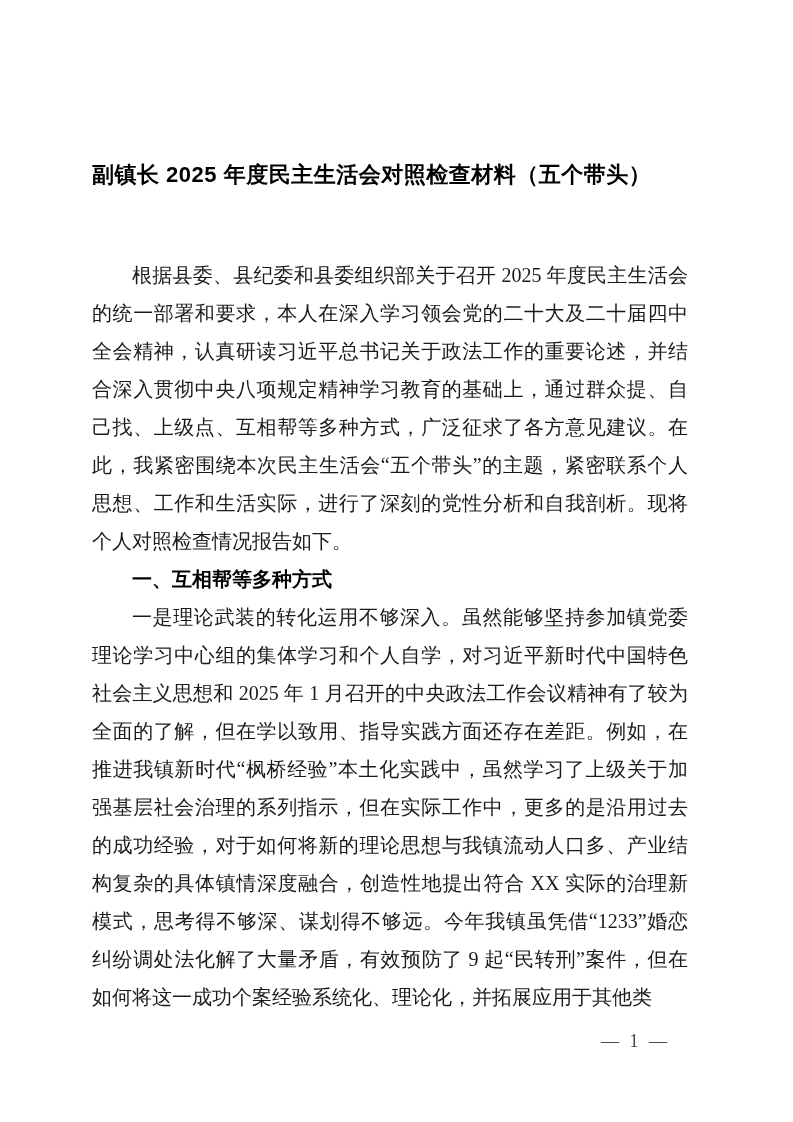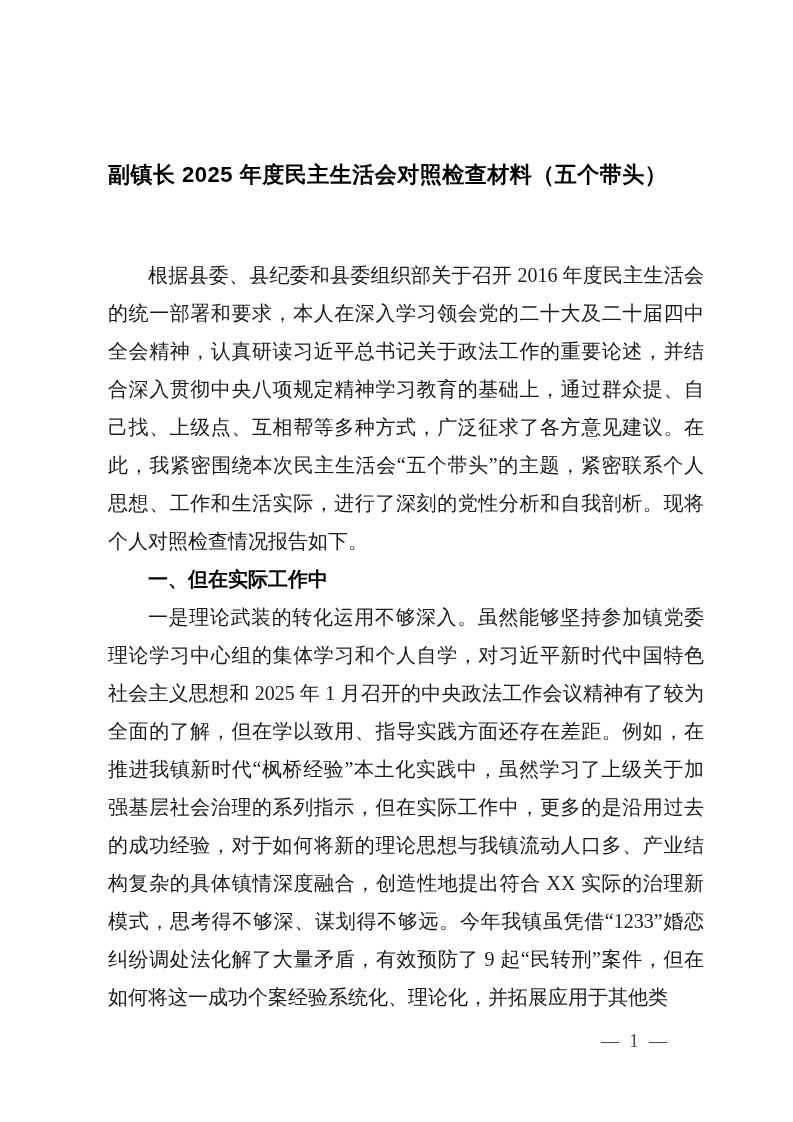--- a/index.html
+++ b/index.html
@@ -11,21 +11,21 @@
     position: relative;
     width: 793px;
     height: 1122px;
     background: #ffffff;
     color: #000000;
     font-family: "Liberation Serif", "DejaVu Serif", serif;
     overflow: hidden;
   }
   .content {
     position: absolute;
-    left: 108px;
+    left: 92px;
     top: 158px;
     width: 596px;
   }
   .doc-title {
     margin: 0 0 64px 0;
     font-family: "Liberation Sans", "DejaVu Sans", sans-serif;
     font-size: 22px;
     font-weight: 700;
     line-height: 34px;
     letter-spacing: 0.5px;
@@ -70,22 +70,22 @@
     white-space: nowrap;
   }
 </style>
 </head>
 <body>
 
 <div class="page">
   <div class="content">
     <h1 class="doc-title">副镇长 2025 年度民主生活会对照检查材料（五个带头）</h1>
 
-    <p class="body-para">根据县委、县纪委和县委组织部关于召开 2016 年度民主生活会的统一部署和要求，本人在深入学习领会党的二十大及二十届四中全会精神，认真研读习近平总书记关于政法工作的重要论述，并结合深入贯彻中央八项规定精神学习教育的基础上，通过群众提、自己找、上级点、互相帮等多种方式，广泛征求了各方意见建议。在此，我紧密围绕本次民主生活会“五个带头”的主题，紧密联系个人思想、工作和生活实际，进行了深刻的党性分析和自我剖析。现将个人对照检查情况报告如下。</p>
+    <p class="body-para">根据县委、县纪委和县委组织部关于召开 2025 年度民主生活会的统一部署和要求，本人在深入学习领会党的二十大及二十届四中全会精神，认真研读习近平总书记关于政法工作的重要论述，并结合深入贯彻中央八项规定精神学习教育的基础上，通过群众提、自己找、上级点、互相帮等多种方式，广泛征求了各方意见建议。在此，我紧密围绕本次民主生活会“五个带头”的主题，紧密联系个人思想、工作和生活实际，进行了深刻的党性分析和自我剖析。现将个人对照检查情况报告如下。</p>
 
-    <h2 class="section-heading">一、但在实际工作中</h2>
+    <h2 class="section-heading">一、互相帮等多种方式</h2>
 
 
     <p class="body-para">一是理论武装的转化运用不够深入。虽然能够坚持参加镇党委理论学习中心组的集体学习和个人自学，对习近平新时代中国特色社会主义思想和 2025 年 1 月召开的中央政法工作会议精神有了较为全面的了解，但在学以致用、指导实践方面还存在差距。例如，在推进我镇新时代“枫桥经验”本土化实践中，虽然学习了上级关于加强基层社会治理的系列指示，但在实际工作中，更多的是沿用过去的成功经验，对于如何将新的理论思想与我镇流动人口多、产业结构复杂的具体镇情深度融合，创造性地提出符合 XX 实际的治理新模式，思考得不够深、谋划得不够远。今年我镇虽凭借“1233”婚恋纠纷调处法化解了大量矛盾，有效预防了 9 起“民转刑”案件，但在如何将这一成功个案经验系统化、理论化，并拓展应用于其他类</p>
   </div>
 
   <div class="page-number">— 1 —</div>
 </div>
 
 </body></html>

